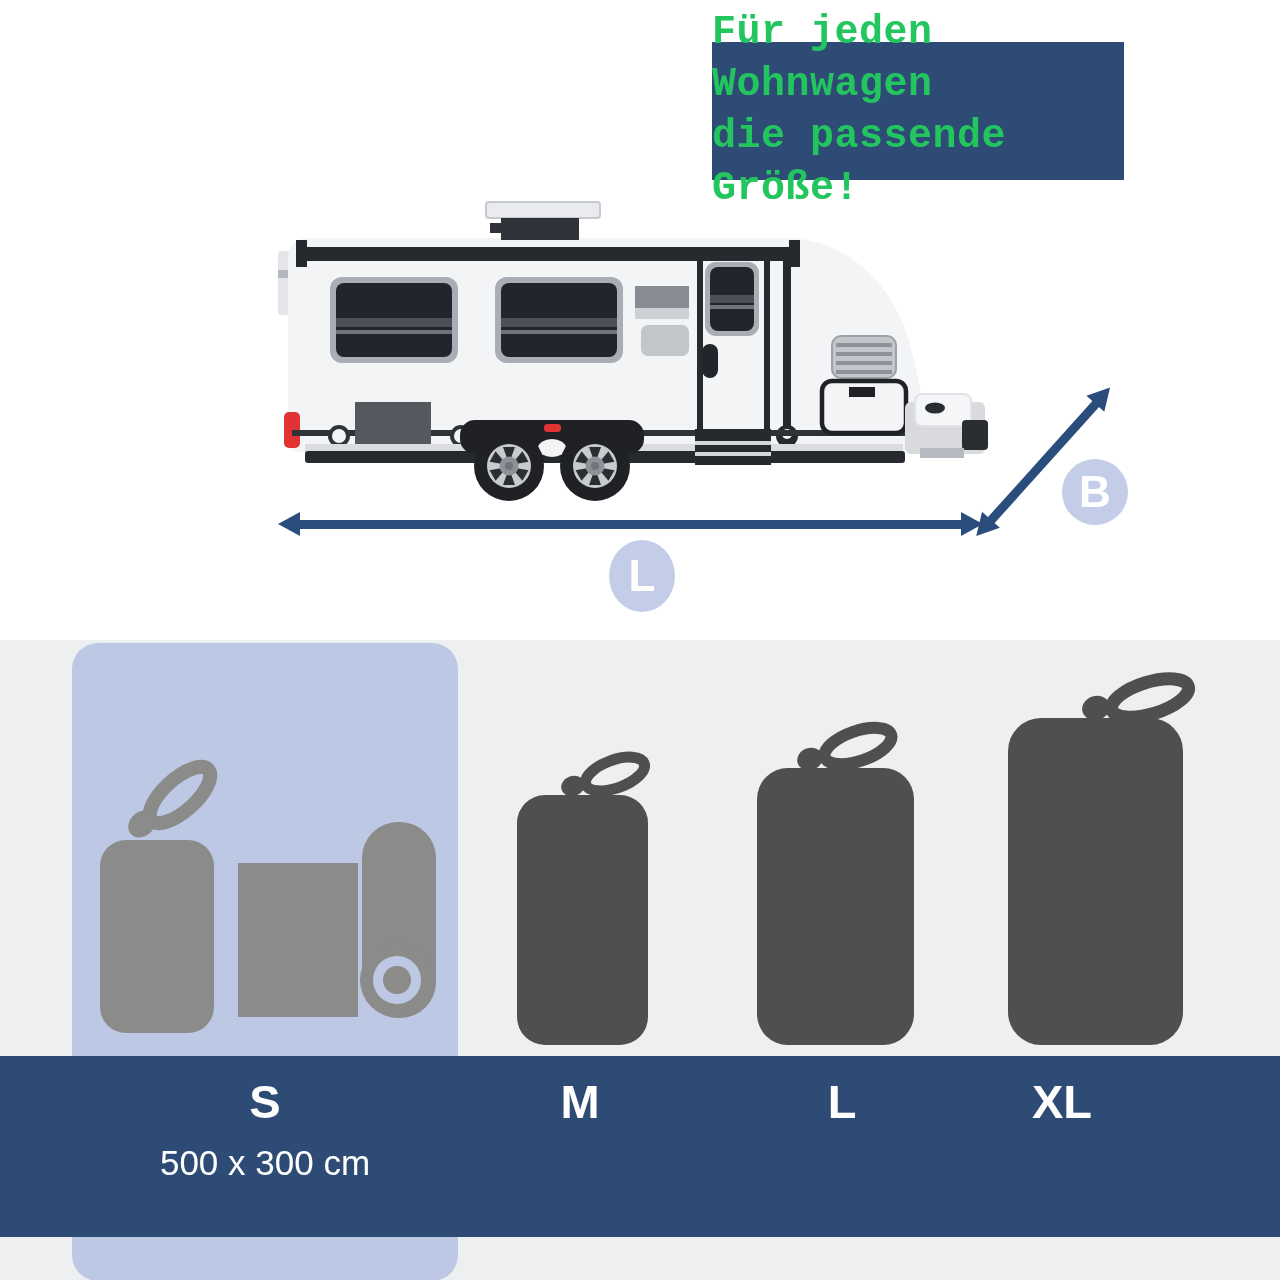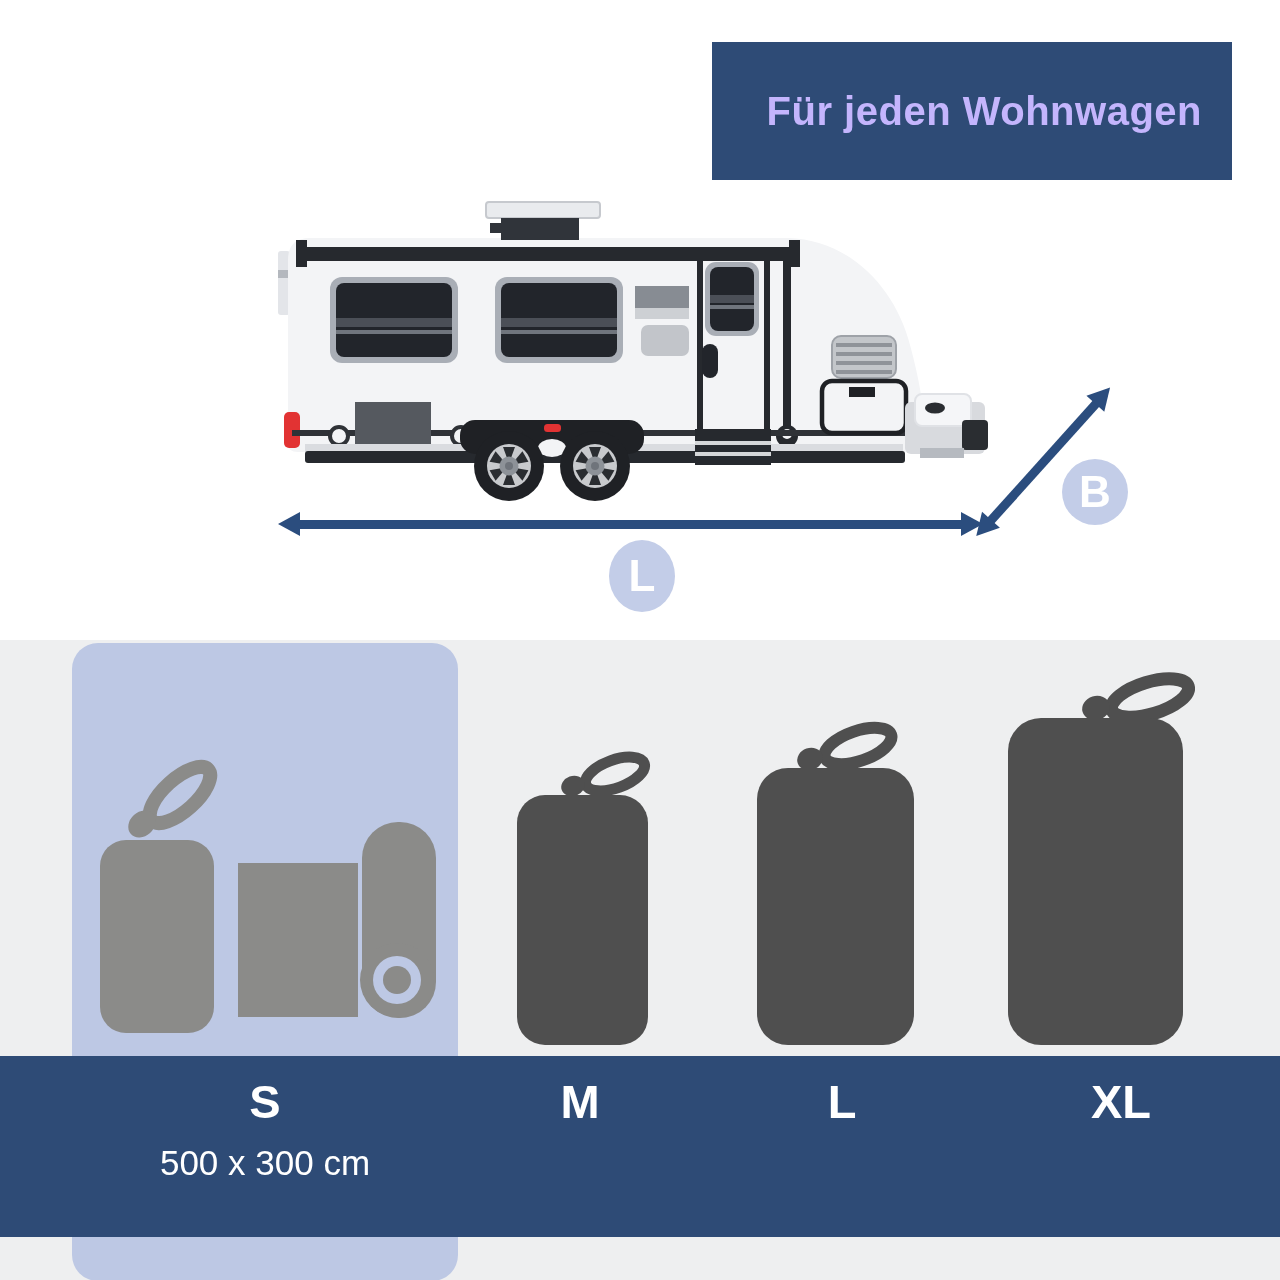--- a/index.html
+++ b/index.html
@@ -2,25 +2,26 @@
 <html><head>
 <meta charset="utf-8">
 <style>
   html,body { margin:0; padding:0; background:#ffffff; }
   .stage {
     position:relative; width:1280px; height:1280px; overflow:hidden;
     background:#ffffff; font-family:"Liberation Sans", sans-serif;
   }
   
   .banner {
-    position:absolute; left:712px; top:42px; width:520px; height:138px;
-    background:#2e4b76; color:#c4b5fd; box-sizing:border-box;
+    position:absolute; left:712px; top:42px; width:412px; height:138px;
+    background:#2e4b76; color:#22c55e; box-sizing:border-box;
     display:flex; flex-direction:column; justify-content:center; align-items:flex-end;
     padding-right:30px; font-weight:bold; font-size:40px; line-height:52px;
     letter-spacing:0.5px;
+    font-family:Liberation Mono, monospace;
   }
   
   .caravan-svg { position:absolute; left:275px; top:190px; width:720px; height:320px; }
   
   .arrow { position:absolute; background:#2b4d7e; height:9px; }
   .arrow::before, .arrow::after { content:""; position:absolute; top:-8px;
     border-top:12px solid transparent; border-bottom:12px solid transparent; }
   .arrow::before { left:-20px; border-right:22px solid #2b4d7e; }
   .arrow::after  { right:-20px; border-left:22px solid #2b4d7e; }
   .arrow-l { left:298px; top:520px; width:665px; }
@@ -43,20 +44,21 @@
   .size-dims { position:absolute; left:265px; top:84px; transform:translateX(-50%);
     color:#ffffff; font-size:35px; line-height:45px; text-align:center; white-space:nowrap; }
 </style>
 </head>
 <body>
 
 <div class="stage">
 
   <div class="banner">
     <div>Für jeden Wohnwagen</div>
+    <div>die passende Größe!</div>
   </div>
 
   <svg class="caravan-svg" viewBox="275 190 720 320">
 
     <rect x="278" y="251" width="12" height="64" rx="3" fill="#e3e5e9"></rect>
     <rect x="278" y="270" width="12" height="8" fill="#b4b8be"></rect>
 
     <path d="M288 444 L288 260 Q288 238 310 238 L788 238 C852 240 896 290 910 345 C920 382 924 408 924 430 L924 444 Q924 452 914 452 L298 452 Q288 452 288 444 Z" fill="#f3f4f6"></path>
     <rect x="284" y="412" width="16" height="36" rx="5" fill="#e23333"></rect>
 
@@ -207,20 +209,20 @@
         </g>
         <ellipse cx="1096" cy="708" rx="14" ry="12" transform="rotate(-17 1096 708)"></ellipse>
         <rect x="1008" y="718" width="175" height="327" rx="33"></rect>
       </g>
     </svg>
 
     <div class="size-bar">
       <div class="size-label" style="left:265px">S</div>
       <div class="size-label" style="left:580px">M</div>
       <div class="size-label" style="left:842px">L</div>
-      <div class="size-label" style="left:1121px">XL</div>
+      <div class="size-label" style="left:1062px">XL</div>
       <div class="size-dims">
         <div>500 x 300 cm</div>
       </div>
     </div>
   </div>
 
 </div>
 
 </body></html>

